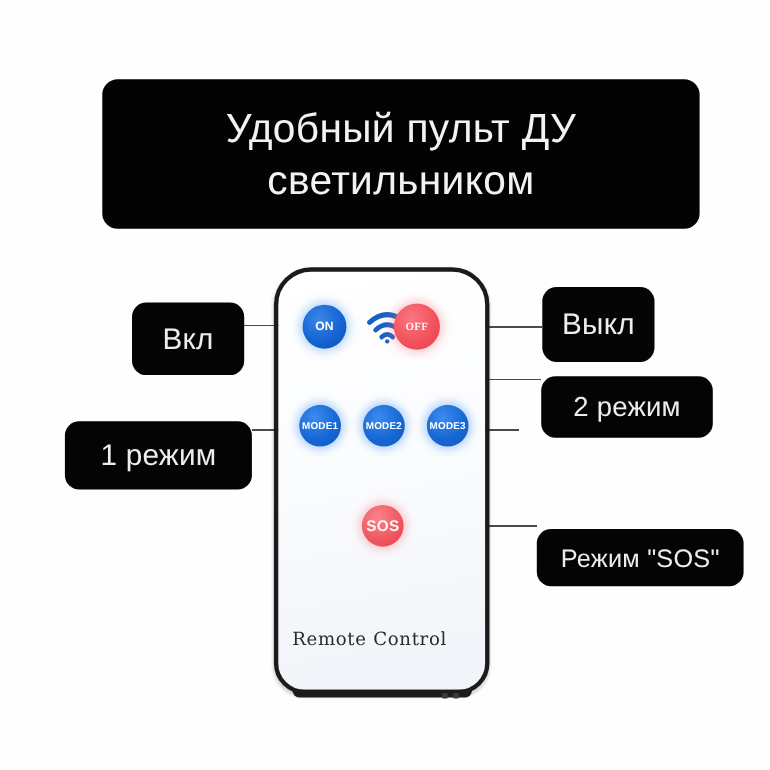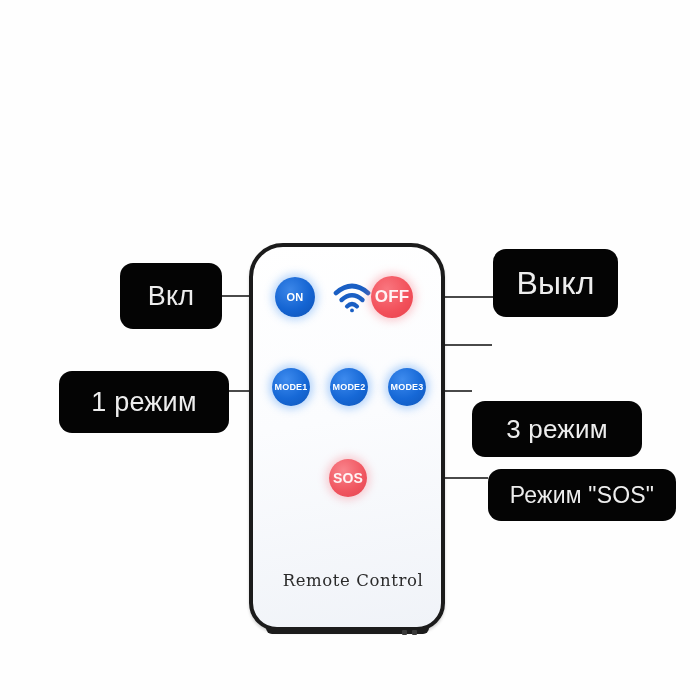--- a/index.html
+++ b/index.html
@@ -101,27 +101,28 @@
     user-select: none;
   }
   .btn-on {
     left: 275px; top: 277px;
     width: 40px; height: 40px;
     background: radial-gradient(circle at 38% 32%, #3b86e8 0%, #1464d2 55%, #0d51b4 100%);
     box-shadow: 0 0 9px 3px rgba(70,150,245,0.38);
     font-size: 11px;
   }
   .btn-off {
-    left: 371px; top: 276px;
+    left: 358px; top: 276px;
     width: 42px; height: 42px;
     background: radial-gradient(circle at 38% 32%, #f97780 0%, #f2505a 58%, #e8404c 100%);
     box-shadow: 0 0 9px 3px rgba(245,110,120,0.35);
-    font-size: 17px;
+    font-size: 10px;
     color: rgba(255,255,255,0.92);
     filter: blur(0.35px);
+    font-family: Liberation Serif, serif;
   }
   .btn-mode {
     width: 38px; height: 38px;
     top: 368px;
     background: radial-gradient(circle at 38% 30%, #3e8bee 0%, #1668d6 55%, #0f56ba 100%);
     box-shadow: 0 0 8px 3px rgba(70,150,245,0.40);
     font-size: 9px;
   }
   .btn-mode1 { left: 272px; }
   .btn-mode2 { left: 330px; }
@@ -136,21 +137,21 @@
   }
 
   .wifi-icon {
     position: absolute;
     left: 332px; top: 282px;
     width: 40px; height: 32px;
   }
 
   .remote-brand {
     position: absolute;
-    left: 255px;
+    left: 238px;
     top: 571px;
     width: 196px;
     text-align: center;
     font-family: "DejaVu Serif", "Liberation Serif", serif;
     font-size: 16.5px;
     color: #2b2b2b;
     letter-spacing: 0.6px;
   }
 
   
@@ -160,34 +161,39 @@
     border-radius: 13px;
     display: flex;
     align-items: center;
     justify-content: center;
     color: #ededed;
     font-weight: 300;
     letter-spacing: 0.2px;
     box-sizing: border-box;
     padding: 0 12px;
     white-space: nowrap;
+    margin-top: 12px;
   }
 
   .lbl-on    { left: 120px; top: 263px; width: 102px; height: 66px; font-size: 27px; }
-  .lbl-off   { left: 493px; top: 249px; width: 125px; height: 68px; font-size: 32px; }
+  .lbl-off   { left: 493px; top: 249px; width: 102px; height: 68px; font-size: 27px; }
   .lbl-mode1 { left: 59px;  top: 371px; width: 170px; height: 62px; font-size: 27px; }
   .lbl-mode2 { left: 492px; top: 330px; width: 156px; height: 56px; font-size: 25px; }
   .lbl-mode3 { left: 472px; top: 401px; width: 170px; height: 56px; font-size: 26px; }
   .lbl-sos   { left: 488px; top: 469px; width: 188px; height: 52px; font-size: 23px; }
 </style>
 </head>
 <body>
 
 <div id="stage">
 
+  <div class="title-banner">
+    <div class="title-text">Удобный пульт ДУ
+светильником</div>
+  </div>
 
   <svg class="lines" viewBox="0 0 700 700">
     <g stroke="#4a4a4a" stroke-width="1.6" fill="none" shape-rendering="crispEdges">
 
       <line x1="222" y1="296" x2="295" y2="296"></line>
 
       <line x1="398" y1="297" x2="493" y2="297"></line>
 
       <line x1="229" y1="391" x2="291" y2="391"></line>
 
@@ -224,16 +230,16 @@
   <div class="btn btn-mode btn-mode2">MODE2</div>
   <div class="btn btn-mode btn-mode3">MODE3</div>
 
   <div class="btn btn-sos">SOS</div>
 
   <div class="remote-brand">Remote Control</div>
 
   <div class="label-box lbl-on">Вкл</div>
   <div class="label-box lbl-off">Выкл</div>
   <div class="label-box lbl-mode1">1 режим</div>
-  <div class="label-box lbl-mode3">3 режим</div>
+  <div class="label-box lbl-mode2">2 режим</div>
   <div class="label-box lbl-sos">Режим "SOS"</div>
 
 </div>
 
 </body></html>

